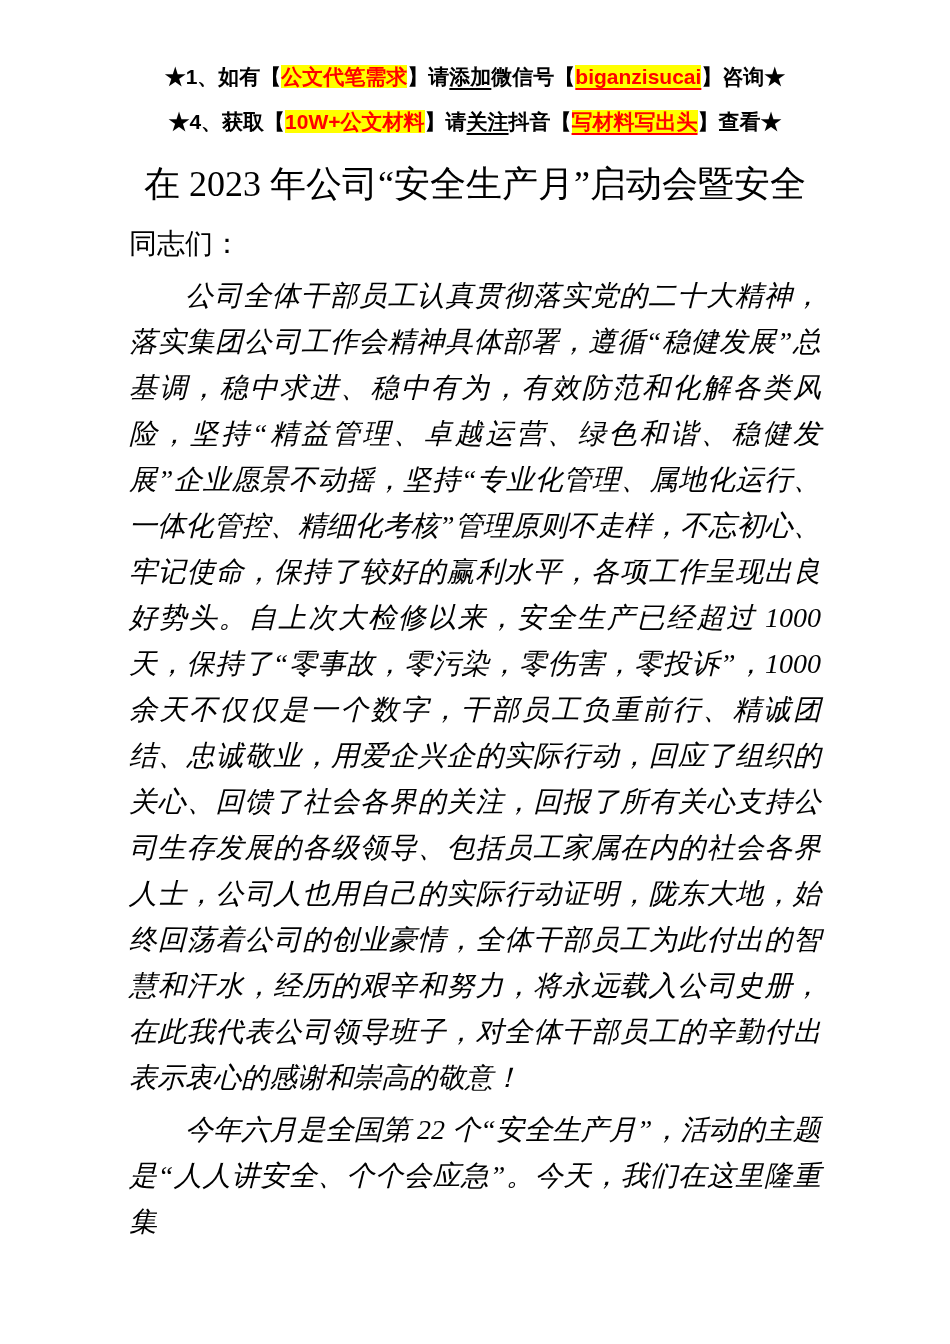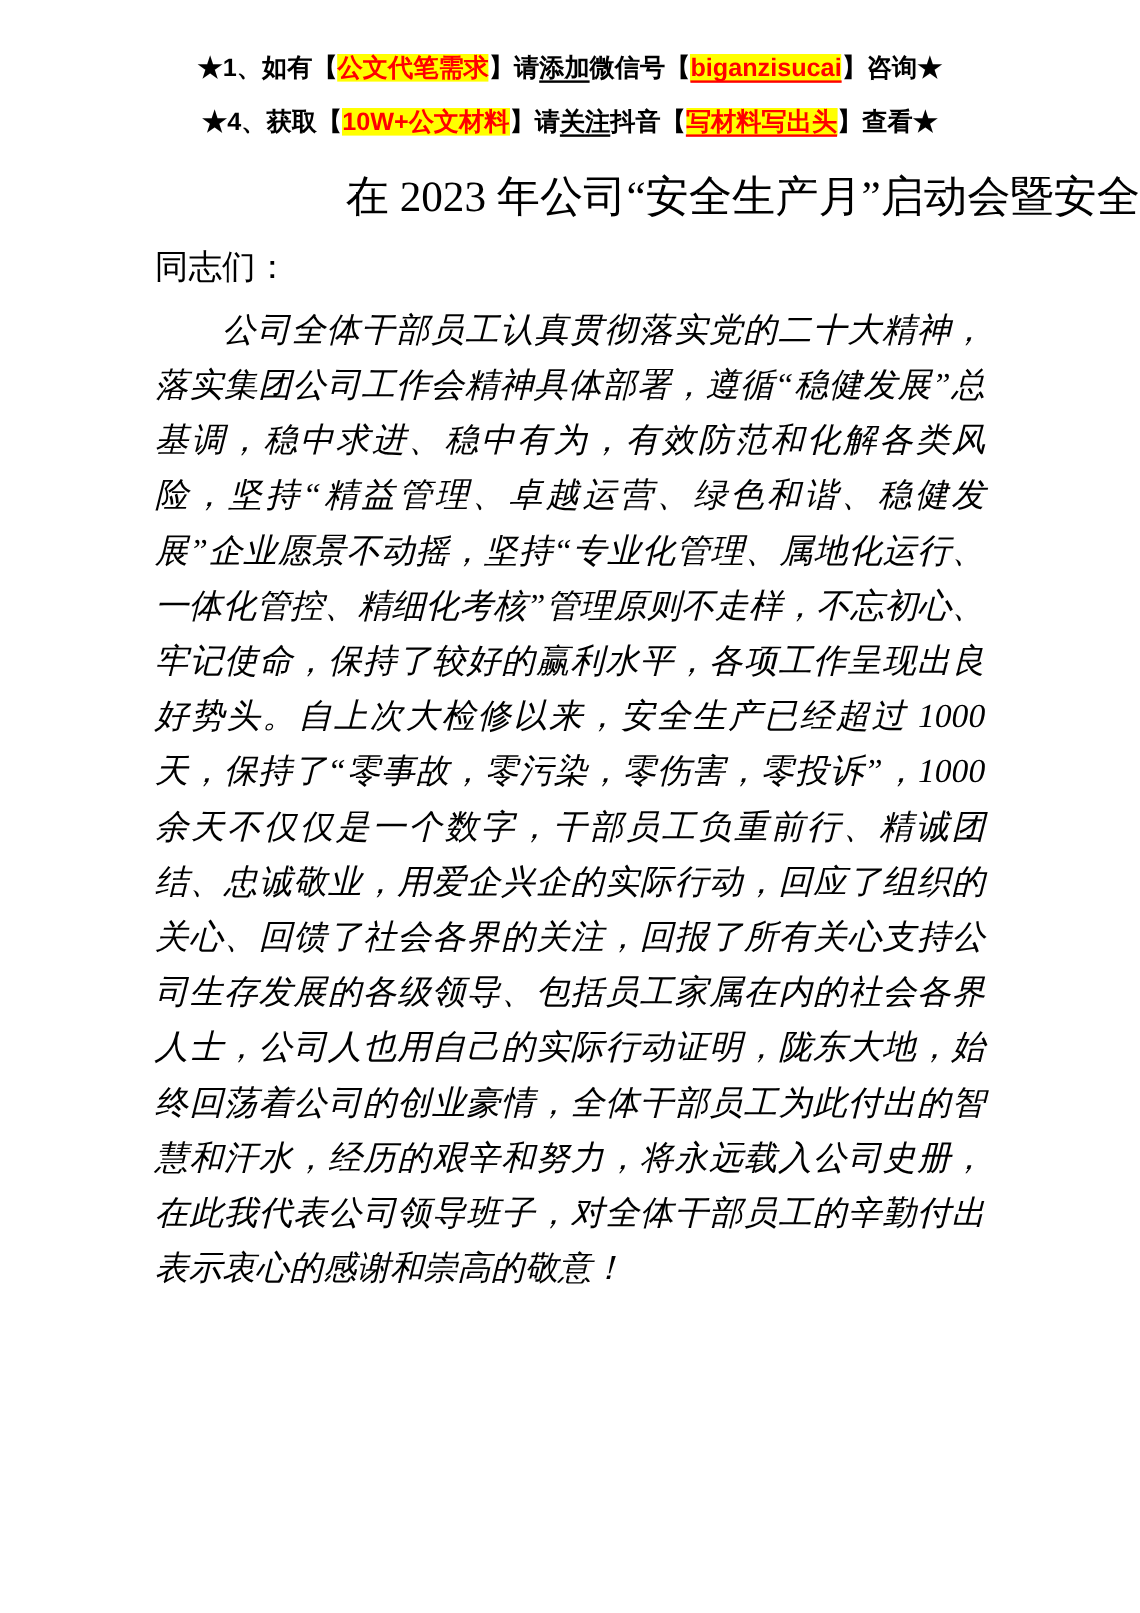--- a/index.html
+++ b/index.html
@@ -10,21 +10,21 @@
   body {
     width: 950px;
     height: 1344px;
     color: #000000;
     overflow: hidden;
   }
   .page {
     box-sizing: border-box;
     width: 950px;
     height: 1344px;
-    padding-top: 34px;
+    padding-top: 54px;
     background: #ffffff;
   }
   
   .promo {
     text-align: center;
     font-family: "Liberation Sans", sans-serif;
     font-weight: 700;
     font-size: 21px;
     color: #000000;
   }
@@ -40,21 +40,21 @@
     text-decoration: underline;
     text-decoration-thickness: 2px;
     text-underline-offset: 4px;
   }
   .hl.ul {
     text-decoration-color: #FF0000;
   }
   
   .title {
     margin: 16px 0 0 0;
-    text-align: right;
+    text-align: center;
     font-family: "Liberation Serif", serif;
     font-weight: 400;
     font-size: 36px;
     line-height: 49px;
     color: #000000;
   }
   .title-line { display: block; }
   
   .content {
     width: 692px;
@@ -86,15 +86,16 @@
     </div>
   </div>
 
   <h1 class="title">
     <span class="title-line">在 2023 年公司“安全生产月”启动会暨安全</span>
   </h1>
 
   <div class="content">
     <p class="salutation">同志们：</p>
     <p class="para">公司全体干部员工认真贯彻落实党的二十大精神，落实集团公司工作会精神具体部署，遵循“稳健发展”总基调，稳中求进、稳中有为，有效防范和化解各类风险，坚持“精益管理、卓越运营、绿色和谐、稳健发展”企业愿景不动摇，坚持“专业化管理、属地化运行、一体化管控、精细化考核”管理原则不走样，不忘初心、牢记使命，保持了较好的赢利水平，各项工作呈现出良好势头。自上次大检修以来，安全生产已经超过 1000 天，保持了“零事故，零污染，零伤害，零投诉”，1000 余天不仅仅是一个数字，干部员工负重前行、精诚团结、忠诚敬业，用爱企兴企的实际行动，回应了组织的关心、回馈了社会各界的关注，回报了所有关心支持公司生存发展的各级领导、包括员工家属在内的社会各界人士，公司人也用自己的实际行动证明，陇东大地，始终回荡着公司的创业豪情，全体干部员工为此付出的智慧和汗水，经历的艰辛和努力，将永远载入公司史册，在此我代表公司领导班子，对全体干部员工的辛勤付出表示衷心的感谢和崇高的敬意！</p>
+    <p class="para">今年六月是全国第 22 个“安全生产月”，活动的主题是“人人讲安全、个个会应急”。今天，我们在这里隆重集</p>
   </div>
 
 </div>
 
 </body></html>

